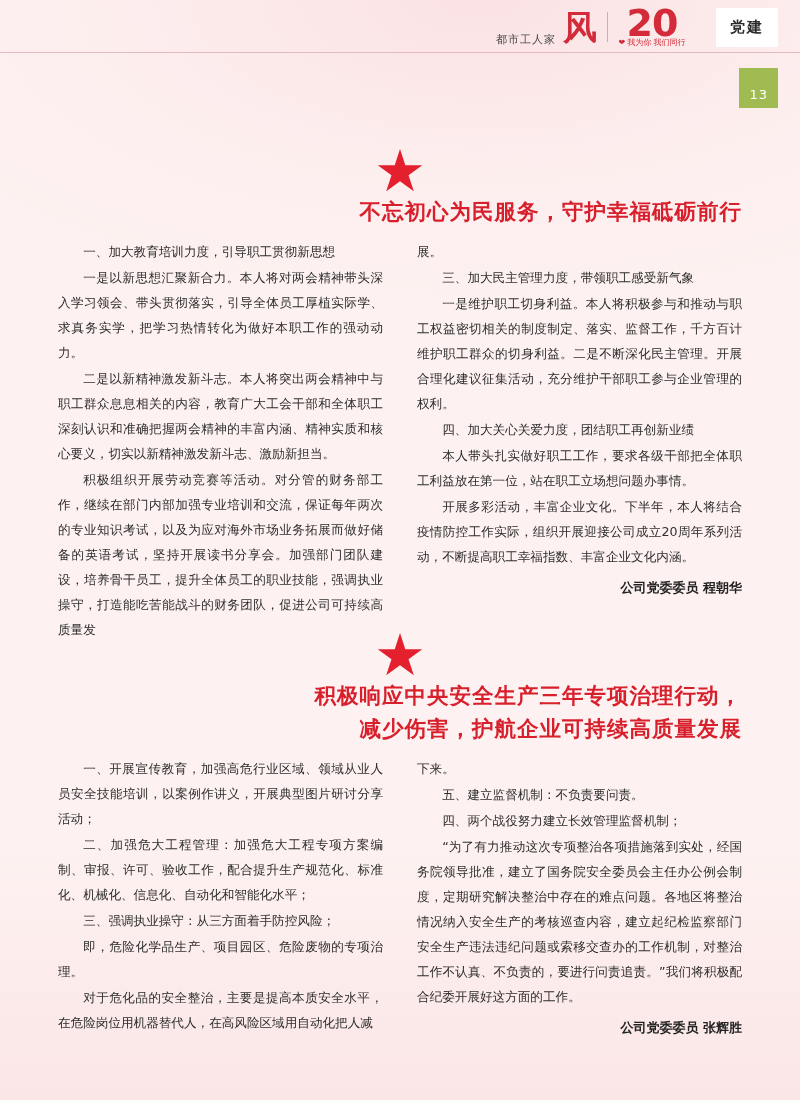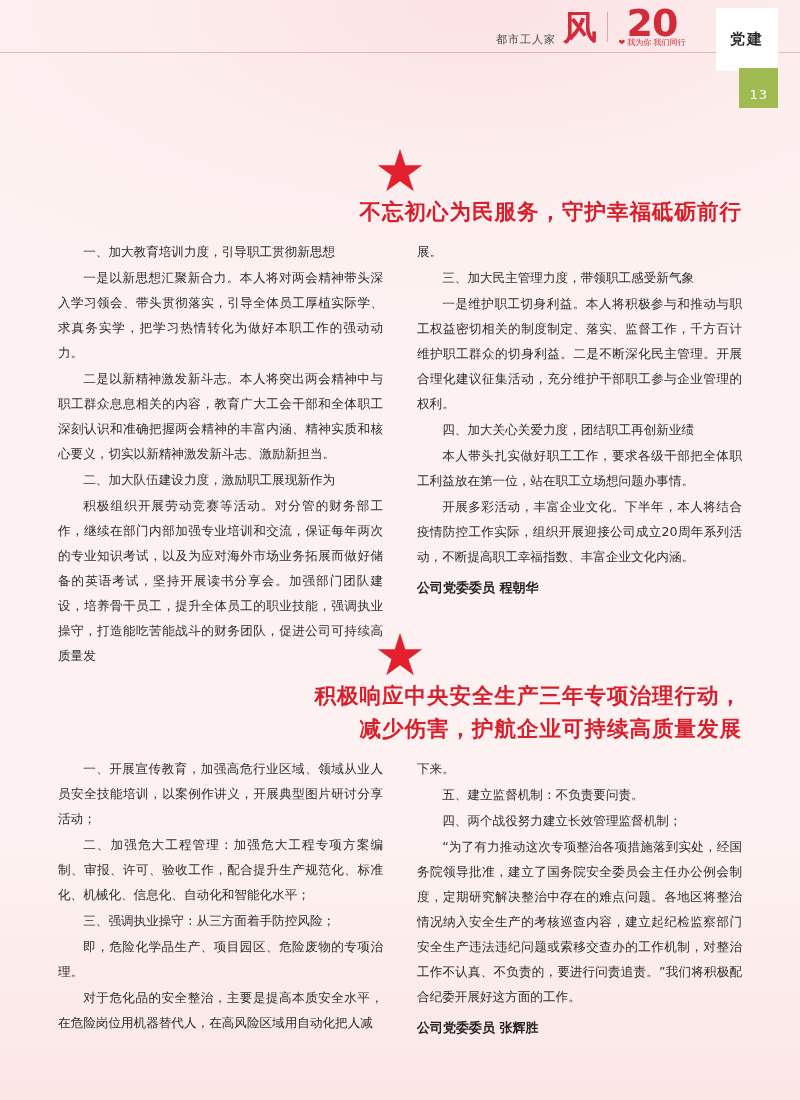--- a/index.html
+++ b/index.html
@@ -97,21 +97,21 @@
   }
   .heart {
     color: #d32b3a;
     font-size: 8px;
   }
   .section-tab {
     position: absolute;
     top: 8px;
     right: 22px;
     background: #ffffff;
-    padding: 22px 14px;
+    padding: 10px 14px;
     font-size: 15px;
     font-weight: bold;
     color: #2b2b2b;
     letter-spacing: 2px;
   }
   .page-number-box {
     position: absolute;
     top: 68px;
     right: 22px;
     background: #9fbb52;
@@ -165,21 +165,21 @@
     font-size: 12.6px;
     line-height: 25px;
     color: #2d2d2d;
     text-align: justify;
     text-indent: 2em;
     font-family: "DejaVu Sans", "Liberation Sans", sans-serif;
   }
   p.body.noindent { text-indent: 0; }
   .signature {
     margin-top: 10px;
-    text-align: left;
+    text-align: right;
     font-size: 13px;
     font-weight: bold;
     color: #222;
     font-family: "DejaVu Sans", sans-serif;
   }
 </style>
 </head>
 <body>
 
 <div class="page-bg"></div>
@@ -203,21 +203,20 @@
 <div class="article article-1">
   <div class="star-wrap">
     <span class="star-glyph">★</span>
   </div>
   <div class="headline">不忘初心为民服务，守护幸福砥砺前行</div>
   <div class="columns">
     <div class="col">
       <p class="body">一、加大教育培训力度，引导职工贯彻新思想</p>
       <p class="body">一是以新思想汇聚新合力。本人将对两会精神带头深入学习领会、带头贯彻落实，引导全体员工厚植实际学、求真务实学，把学习热情转化为做好本职工作的强动动力。</p>
       <p class="body">二是以新精神激发新斗志。本人将突出两会精神中与职工群众息息相关的内容，教育广大工会干部和全体职工深刻认识和准确把握两会精神的丰富内涵、精神实质和核心要义，切实以新精神激发新斗志、激励新担当。</p>
-      <p class="body">二、加大队伍建设力度，激励职工展现新作为</p>
       <p class="body">积极组织开展劳动竞赛等活动。对分管的财务部工作，继续在部门内部加强专业培训和交流，保证每年两次的专业知识考试，以及为应对海外市场业务拓展而做好储备的英语考试，坚持开展读书分享会。加强部门团队建设，培养骨干员工，提升全体员工的职业技能，强调执业操守，打造能吃苦能战斗的财务团队，促进公司可持续高质量发</p>
     </div>
     <div class="col">
       <p class="body noindent">展。</p>
       <p class="body">三、加大民主管理力度，带领职工感受新气象</p>
       <p class="body">一是维护职工切身利益。本人将积极参与和推动与职工权益密切相关的制度制定、落实、监督工作，千方百计维护职工群众的切身利益。二是不断深化民主管理。开展合理化建议征集活动，充分维护干部职工参与企业管理的权利。</p>
       <p class="body">四、加大关心关爱力度，团结职工再创新业绩</p>
       <p class="body">本人带头扎实做好职工工作，要求各级干部把全体职工利益放在第一位，站在职工立场想问题办事情。</p>
       <p class="body">开展多彩活动，丰富企业文化。下半年，本人将结合疫情防控工作实际，组织开展迎接公司成立20周年系列活动，不断提高职工幸福指数、丰富企业文化内涵。</p>
       <div class="signature">公司党委委员 程朝华</div>

